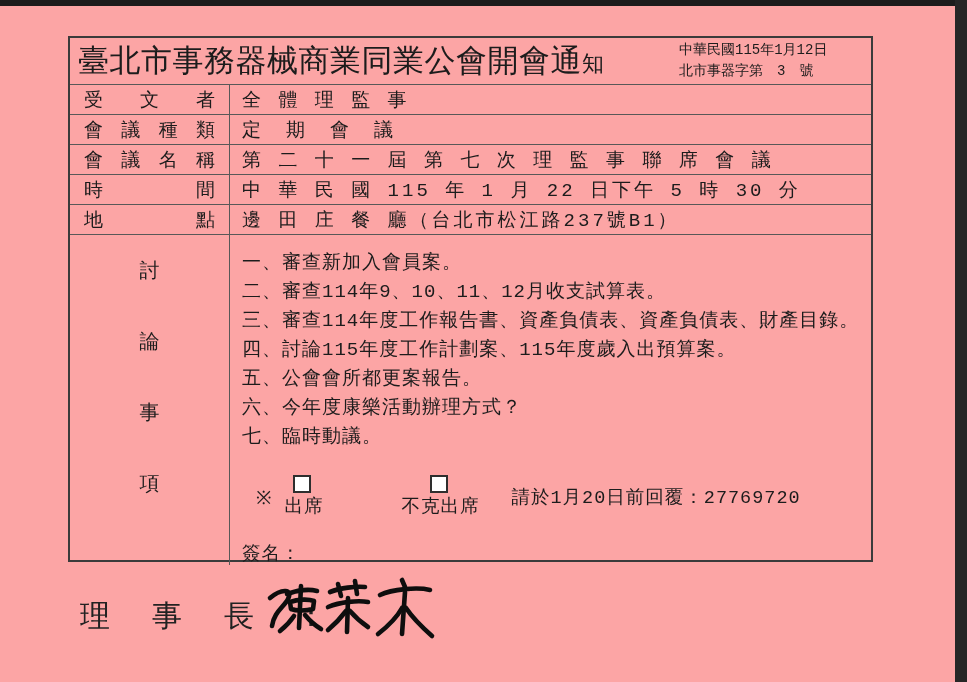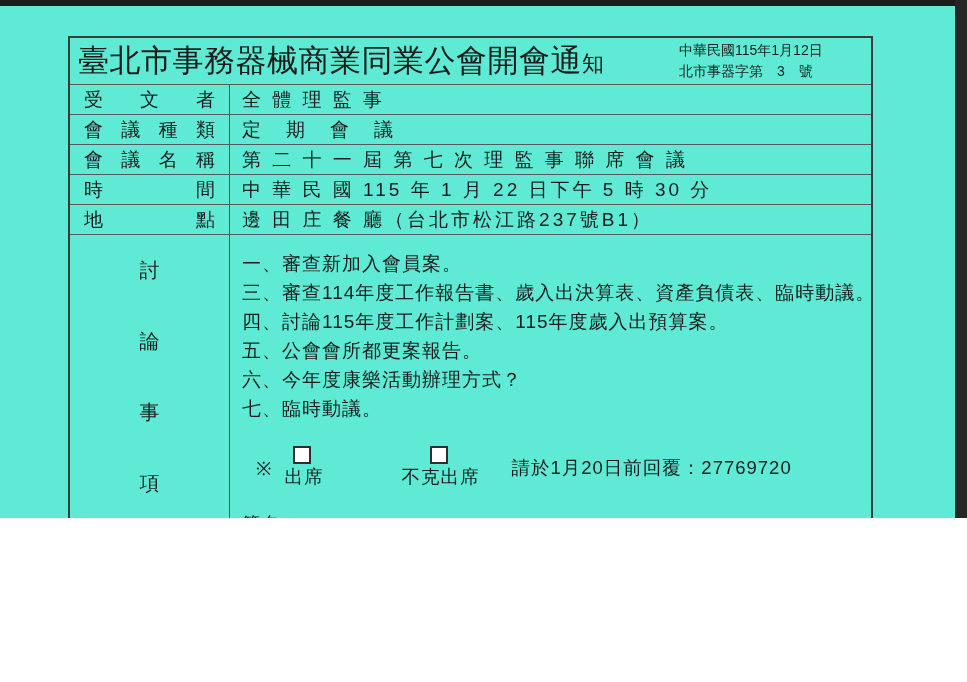--- a/index.html
+++ b/index.html
@@ -1,18 +1,18 @@
 <!DOCTYPE html>
 <html><head>
 <meta charset="utf-8">
 <style>
   html,body{margin:0;padding:0;background:#ffffff;}
   .page{
-    position:relative;width:967px;height:518px;background:#5eead4;overflow:hidden;
-    font-family:Liberation Sans, sans-serif;color:#1c1c1c;
+    position:relative;width:967px;height:682px;background:#fca5a5;overflow:hidden;
+    font-family:Liberation Mono, monospace;color:#1c1c1c;
   }
   .strip-top{position:absolute;left:0;top:0;width:967px;height:6px;background:#1c1c1c;}
   .strip-right{position:absolute;top:0;right:0;width:12px;height:682px;background:#262626;}
 
   .doc{
     position:absolute;left:68px;top:36px;width:805px;height:526px;
     border:2px solid #3b3b3b;box-sizing:border-box;display:flex;flex-direction:column;
   }
   .row{display:flex;border-top:1px solid #585858;}
   .row:first-child{border-top:none;}
@@ -120,21 +120,22 @@
 
     <div class="row body-row">
       <div class="label-cell body-label">
         <span>討</span>
         <span>論</span>
         <span>事</span>
         <span>項</span>
       </div>
       <div class="value-cell body-cell">
         <div class="agenda-item">一、審查新加入會員案。</div>
-        <div class="agenda-item">三、審查114年度工作報告書、歲入出決算表、資產負債表、臨時動議。</div>
+        <div class="agenda-item">二、審查114年9、10、11、12月收支試算表。</div>
+        <div class="agenda-item">三、審查114年度工作報告書、資產負債表、資產負債表、財產目錄。</div>
         <div class="agenda-item">四、討論115年度工作計劃案、115年度歲入出預算案。</div>
         <div class="agenda-item">五、公會會所都更案報告。</div>
         <div class="agenda-item">六、今年度康樂活動辦理方式？</div>
         <div class="agenda-item">七、臨時動議。</div>
 
         <div class="rsvp-line">
           <span class="rsvp-marker">※</span>
           <span class="cb-group cb-attend">
               <span class="checkbox"></span>
               <span>出席</span>

